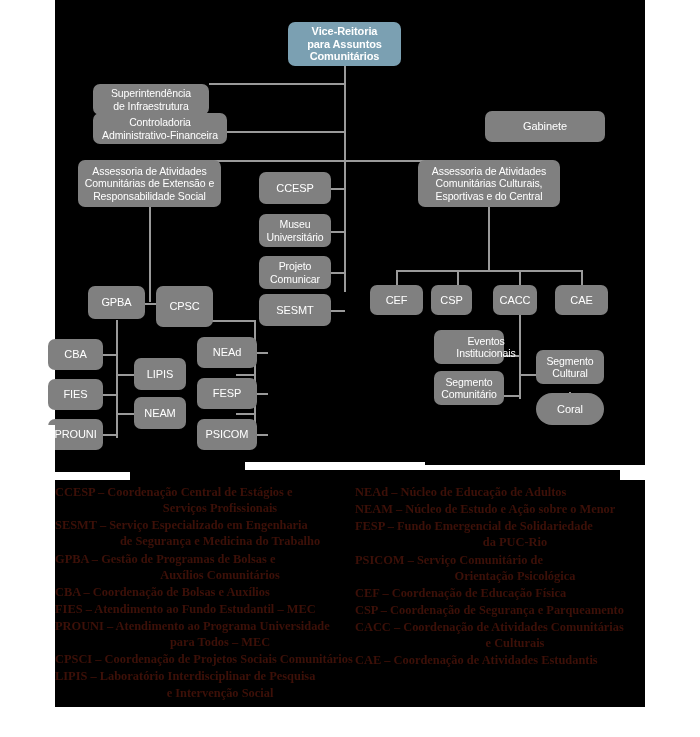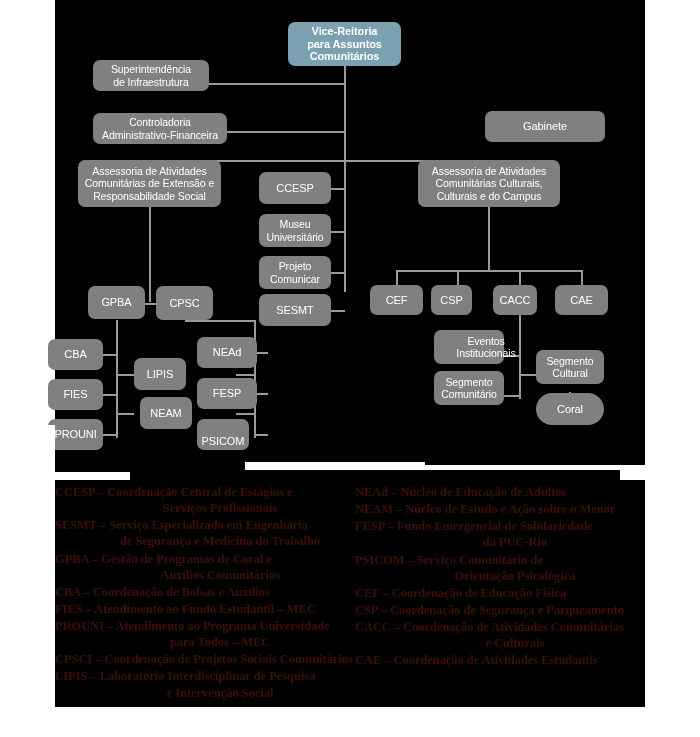--- a/index.html
+++ b/index.html
@@ -134,21 +134,21 @@
 <div class="ln lnv" style="left:569px;top:392px;height:16px;"></div>
 
 <div class="box root" style="left:288px;top:22px;width:113px;height:44px;">
   <div>
     <span>Vice-Reitoria</span><br>
     <span>para Assuntos</span><br>
     <span>Comunitários</span>
   </div>
 </div>
 
-<div class="box" style="left:93px;top:60px;width:116px;height:31px;">
+<div class="box" style="left:93px;top:84px;width:116px;height:31px;">
   <div>
     <span>Superintendência</span><br>
     <span>de Infraestrutura</span>
   </div>
 </div>
 
 <div class="box" style="left:93px;top:113px;width:134px;height:31px;">
   <div>
     <span>Controladoria</span><br>
     <span>Administrativo-Financeira</span>
@@ -164,21 +164,21 @@
     <span>Assessoria de Atividades</span><br>
     <span>Comunitárias de Extensão e</span><br>
     <span>Responsabilidade Social</span>
   </div>
 </div>
 
 <div class="box" style="left:418px;top:160px;width:142px;height:47px;">
   <div>
     <span>Assessoria de Atividades</span><br>
     <span>Comunitárias Culturais,</span><br>
-    <span>Culturais e do Campus</span>
+    <span>Esportivas e do Central</span>
   </div>
 </div>
 
 <div class="box small" style="left:259px;top:172px;width:72px;height:32px;">
   <span>CCESP</span>
 </div>
 
 <div class="box" style="left:259px;top:214px;width:72px;height:33px;">
   <div>
     <span>Museu</span><br>
@@ -194,48 +194,48 @@
 </div>
 
 <div class="box small" style="left:259px;top:294px;width:72px;height:32px;">
   <span>SESMT</span>
 </div>
 
 <div class="box small" style="left:88px;top:286px;width:57px;height:33px;">
   <span>GPBA</span>
 </div>
 
-<div class="box small" style="left:156px;top:286px;width:57px;height:34px;text-align:center;">
+<div class="box small" style="left:156px;top:286px;width:57px;height:41px;text-align:center;">
   <span>CPSC</span>
 </div>
 
 <div class="box small" style="left:48px;top:339px;width:55px;height:31px;">
   <span>CBA</span>
 </div>
 <div class="box small" style="left:48px;top:379px;width:55px;height:31px;">
   <span>FIES</span>
 </div>
 <div class="box small" style="left:48px;top:419px;width:55px;height:31px;">
   <span>PROUNI</span>
 </div>
 
 <div class="box small" style="left:134px;top:358px;width:52px;height:32px;">
   <span>LIPIS</span>
 </div>
-<div class="box small" style="left:140px;top:397px;width:52px;height:32px;justify-content:center;">
+<div class="box small" style="left:134px;top:397px;width:52px;height:32px;justify-content:center;">
   <span>NEAM</span>
 </div>
 
 <div class="box small" style="left:197px;top:337px;width:60px;height:31px;">
   <span>NEAd</span>
 </div>
 <div class="box small" style="left:197px;top:378px;width:60px;height:31px;">
   <span>FESP</span>
 </div>
-<div class="box small" style="left:197px;top:419px;width:52px;height:31px;align-items:flex-end;">
+<div class="box small" style="left:197px;top:419px;width:60px;height:31px;">
   <span>PSICOM</span>
 </div>
 
 <div class="box small" style="left:370px;top:285px;width:53px;height:30px;">
   <span>CEF</span>
 </div>
 <div class="box small" style="left:431px;top:285px;width:41px;height:30px;">
   <span>CSP</span>
 </div>
 <div class="box small" style="left:493px;top:285px;width:44px;height:30px;">
@@ -274,21 +274,21 @@
 <div class="clip-white" style="left:0px;top:425px;width:55px;height:55px;"></div>
 <div class="clip-white" style="left:645px;top:425px;width:55px;height:55px;"></div>
 <div class="clip-white" style="left:55px;top:472px;width:75px;height:9px;"></div>
 <div class="clip-white" style="left:620px;top:472px;width:25px;height:9px;"></div>
 
 <div id="legend-notch"></div>
 <div id="legend-panel">
   <div class="legend-col" id="legend-left">
       <div class="legend-item"><span>CCESP – Coordenação Central de Estágios e</span><span class="cont">Serviços Profissionais</span></div>
       <div class="legend-item"><span>SESMT – Serviço Especializado em Engenharia</span><span class="cont">de Segurança e Medicina do Trabalho</span></div>
-      <div class="legend-item"><span>GPBA – Gestão de Programas de Coral e</span><span class="cont">Auxílios Comunitários</span></div>
+      <div class="legend-item"><span>GPBA – Gestão de Programas de Bolsas e</span><span class="cont">Auxílios Comunitários</span></div>
       <div class="legend-item"><span>CBA – Coordenação de Bolsas e Auxílios</span></div>
       <div class="legend-item"><span>FIES – Atendimento ao Fundo Estudantil – MEC</span></div>
       <div class="legend-item"><span>PROUNI – Atendimento ao Programa Universidade</span><span class="cont">para Todos – MEC</span></div>
       <div class="legend-item"><span>CPSCI – Coordenação de Projetos Sociais Comunitários</span></div>
       <div class="legend-item"><span>LIPIS – Laboratório Interdisciplinar de Pesquisa</span><span class="cont">e Intervenção Social</span></div>
     </div>
   <div class="legend-col" id="legend-right">
       <div class="legend-item"><span>NEAd – Núcleo de Educação de Adultos</span></div>
       <div class="legend-item"><span>NEAM – Núcleo de Estudo e Ação sobre o Menor</span></div>
       <div class="legend-item"><span>FESP – Fundo Emergencial de Solidariedade</span><span class="cont">da PUC-Rio</span></div>

